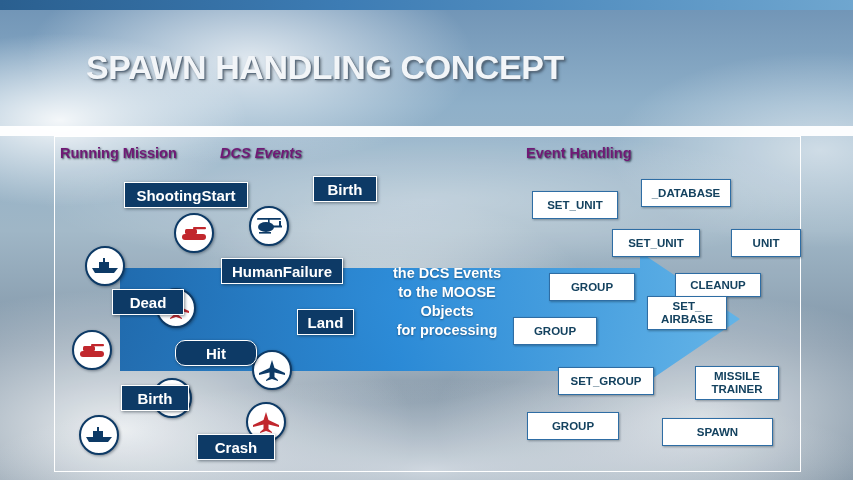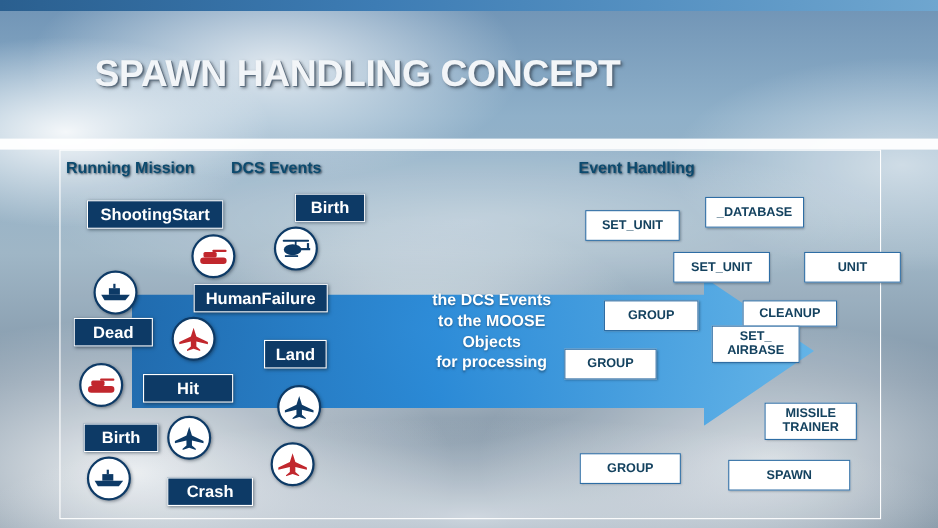--- a/index.html
+++ b/index.html
@@ -77,26 +77,26 @@
     width: 745px; height: 334px;
     border: 1px solid #ffffff;
     background: rgba(255,255,255,0.06);
   }
 
   
   .heading {
     position: absolute;
     font-size: 14.5px;
     font-weight: bold;
-    color: #0c4a6e;
+    color: #701a75;
     text-shadow: 1px 1px 2px rgba(25,40,55,0.8);
     white-space: nowrap;
   }
   .h-running { left: 60px; top: 145px; }
-  .h-dcs     { left: 210px; top: 145px; }
+  .h-dcs     { left: 220px; top: 145px; font-style: italic; }
   .h-eventhandling { left: 526px; top: 145px; }
 
   
   .arrow-wrap {
     position: absolute;
     left: 120px; top: 252px;
     width: 620px; height: 135px;
   }
   .arrow-text {
     position: absolute;
@@ -118,20 +118,21 @@
     color: #ffffff;
     font-weight: bold;
     font-size: 15px;
     display: flex;
     align-items: center;
     justify-content: center;
     padding: 2px 9px;
     box-shadow: 1px 1px 3px rgba(10,25,40,0.5);
     white-space: nowrap;
     box-sizing: border-box;
+    margin-left: 45px;
   }
 
   
   .white-box {
     position: absolute;
     background: #ffffff;
     border: 1px solid #2e6da4;
     color: #14425f;
     font-size: 11.5px;
     font-weight: bold;
@@ -268,44 +269,45 @@
   </div>
 
   <div class="navy-box" style="left:79px; top:182px; width:124px; height:26px;">ShootingStart</div>
 
   <div class="navy-box" style="left:268px; top:176px; width:64px; height:26px;">Birth</div>
 
   <div class="navy-box" style="left:176px; top:258px; width:122px; height:26px;">HumanFailure</div>
 
   <div class="navy-box" style="left:67px; top:289px; width:72px; height:26px;">Dead</div>
 
-  <div class="navy-box" style="left:240px; top:309px; width:57px; height:26px;">Land</div>
-
-  <div class="navy-box" style="left:130px; top:340px; width:82px; height:26px;">Hit</div>
+  <div class="navy-box" style="left:252px; top:309px; width:57px; height:26px;">Land</div>
+
+  <div class="navy-box" style="left:130px; top:340px; width:82px; height:26px;border-radius:10px;">Hit</div>
 
   <div class="navy-box" style="left:152px; top:434px; width:78px; height:26px;">Crash</div>
 
   <div class="navy-box" style="left:76px; top:385px; width:68px; height:26px;">Birth</div>
 
   <div class="white-box" style="left:492px; top:191px; width:86px; height:28px;">SET_UNIT</div>
 
   <div class="white-box" style="left:601px; top:179px; width:90px; height:28px;">_DATABASE</div>
 
   <div class="white-box" style="left:572px; top:229px; width:88px; height:28px;">SET_UNIT</div>
 
-  <div class="white-box" style="left:691px; top:229px; width:88px; height:28px;">UNIT</div>
+  <div class="white-box" style="left:691px; top:229px; width:70px; height:28px;">UNIT</div>
 
   <div class="white-box" style="left:509px; top:273px; width:86px; height:28px;">GROUP</div>
 
   <div class="white-box" style="left:635px; top:273px; width:86px; height:24px;">CLEANUP</div>
 
   <div class="white-box" style="left:473px; top:317px; width:84px; height:28px;">GROUP</div>
 
   <div class="white-box" style="left:607px; top:296px; width:80px; height:34px;">SET_ AIRBASE</div>
 
+  <div class="white-box" style="left:518px; top:367px; width:96px; height:28px;">SET_GROUP</div>
 
   <div class="white-box" style="left:655px; top:366px; width:84px; height:34px;">MISSILE TRAINER</div>
 
   <div class="white-box" style="left:487px; top:412px; width:92px; height:28px;">GROUP</div>
 
   <div class="white-box" style="left:622px; top:418px; width:111px; height:28px;">SPAWN</div>
 
 </div>
 
 </body></html>

